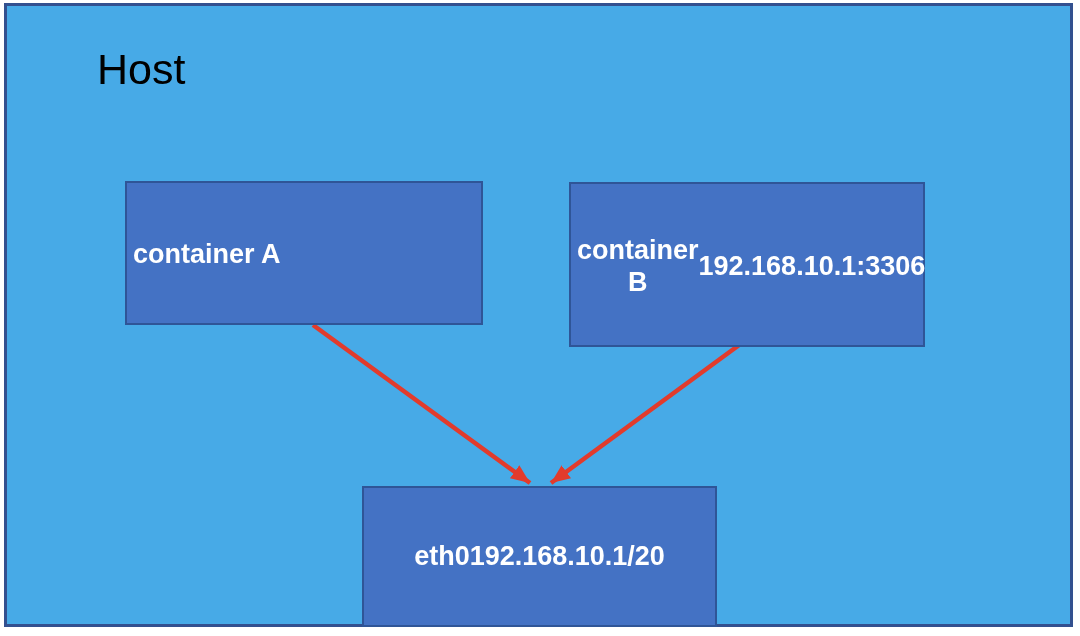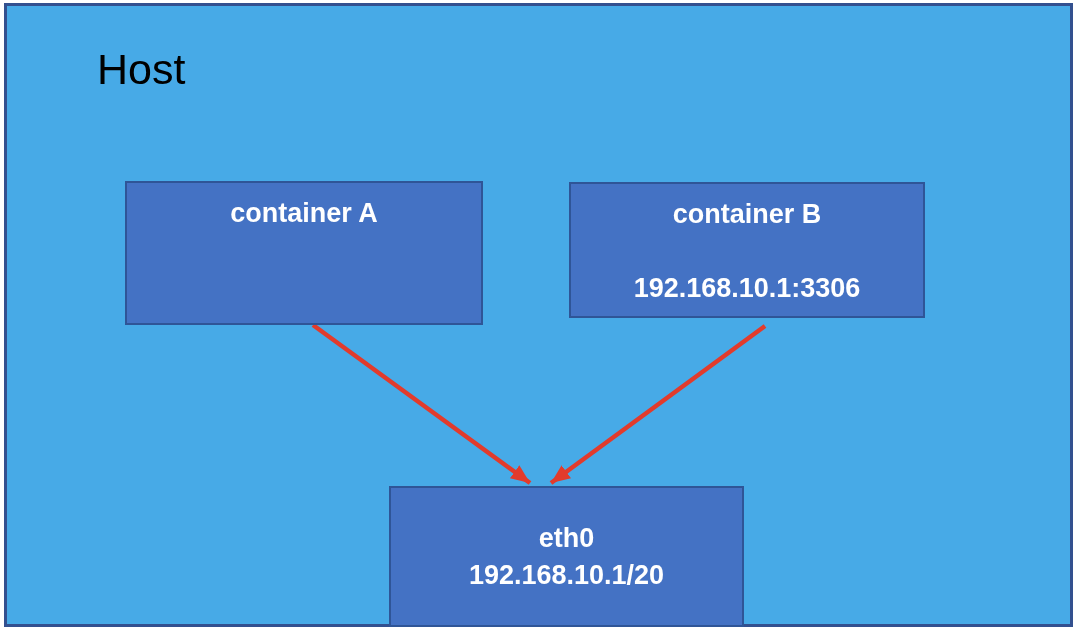--- a/index.html
+++ b/index.html
@@ -33,37 +33,36 @@
     line-height:1.1;
     margin-left:46px;
   }
 
   .node{
     position:absolute;
     background:var(--node-fill);
     border:2px solid var(--node-border);
     color:var(--node-text);
     display:flex;
-    flex-direction:column;
+    flex-direction:row;
     align-items:center;
     text-align:center;
     font-weight:700;
     font-size:27px;
   }
   .node-split{
     justify-content:space-between;
     padding:14px 6px 12px 6px;
   }
   .node-a{ left:125px; top:181px; width:358px; height:144px; }
-  .node-b{ left:569px; top:182px; width:356px; height:136px; }
+  .node-b{ left:569px; top:182px; width:356px; height:165px; }
   .node-eth0{
     left:362px; top:486px; width:355px; height:141px;
     justify-content:center;
     line-height:37px;
-    margin-left:27px;
   }
   .node-line{ line-height:32px; }
 
   .edges{
     position:absolute;
     left:0; top:0;
     width:1080px; height:636px;
     pointer-events:none;
   }
   .edge{ stroke:var(--arrow); stroke-width:4.5px; }

